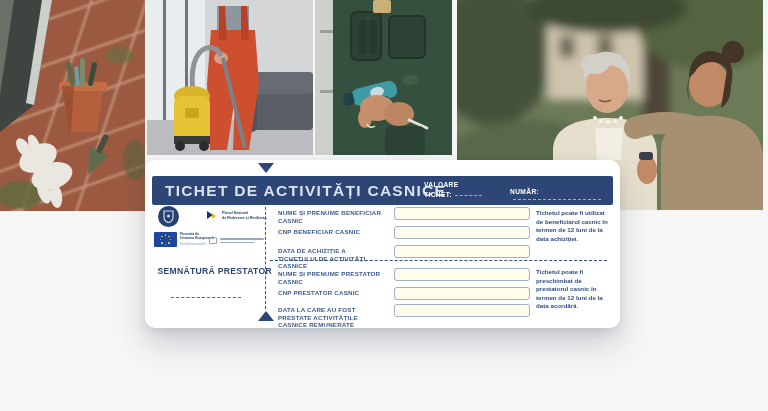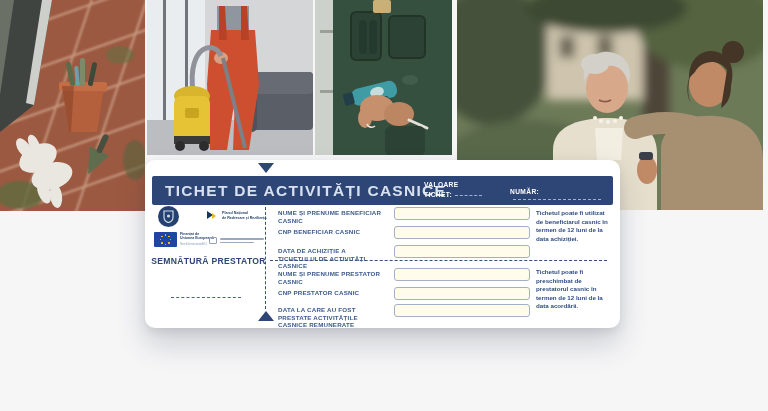--- a/index.html
+++ b/index.html
@@ -49,21 +49,21 @@
   .tiny-logo-text { font-size:3.6px; line-height:4.4px; font-weight:bold; color:#27426e; }
   #eu-logo { position:absolute; left:9px; top:72px; display:flex; align-items:flex-start; }
   #eu-flag { width:23px; height:15px; background:#1e46a0; position:relative; margin-right:3px; border-radius:1px; }
   #eu-flag .star { position:absolute; width:1.6px; height:1.6px; background:#ffd617; border-radius:50%; }
   #eu-text .l3 { font-size:3.2px; color:#8ea0bf; font-weight:normal; margin-top:1px; }
   #ministry-logo { position:absolute; left:64px; top:77px; display:flex; align-items:center; }
   #ministry-mark { width:8px; height:7px; border:1px solid #93a2ba; border-radius:1px; margin-right:3px; }
   #ministry-lines .bar { width:44px; height:1.8px; background:#9aa9c0; margin:1.4px 0; border-radius:1px; }
   #ministry-lines .bar.short { width:34px; }
 
-  #signature-label { position:absolute; left:0; top:96px; width:127px; text-align:center;
+  #signature-label { position:absolute; left:0; top:106px; width:127px; text-align:right;
     font-size:8.6px; font-weight:bold; color:#2d4676; letter-spacing:.3px; }
   #signature-line { position:absolute; left:26px; top:137px; width:70px; height:0;
     border-top:1.6px dashed #4a628e; }
 
   #v-divider { position:absolute; left:120px; top:47px; height:102px; width:0;
     border-left:1.6px dashed #35507f; }
   #h-divider { position:absolute; left:125px; top:100px; width:337px; height:0;
     border-top:1.6px dashed #35507f; }
 
   

